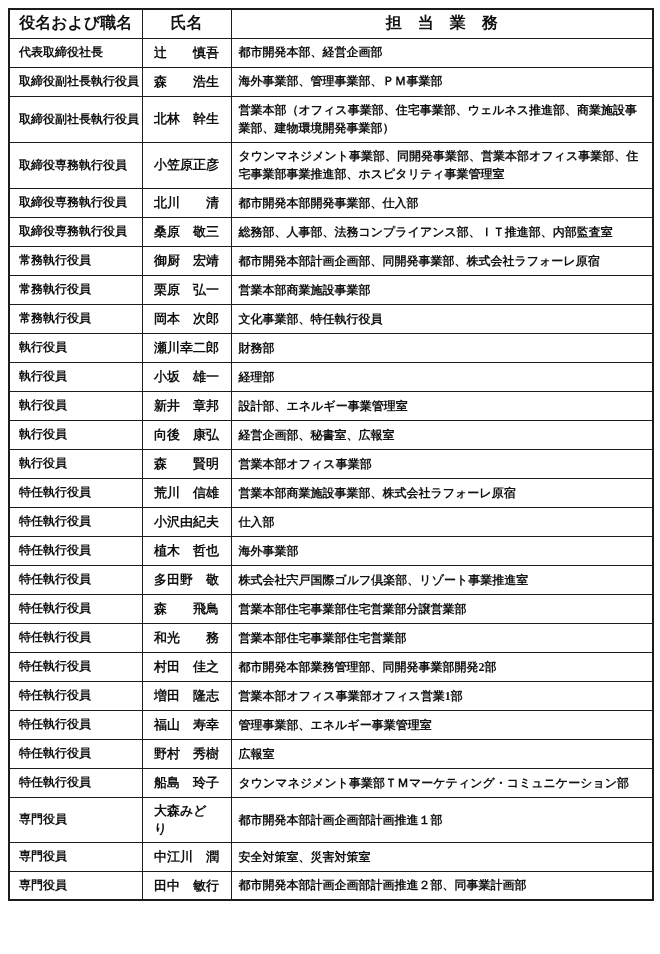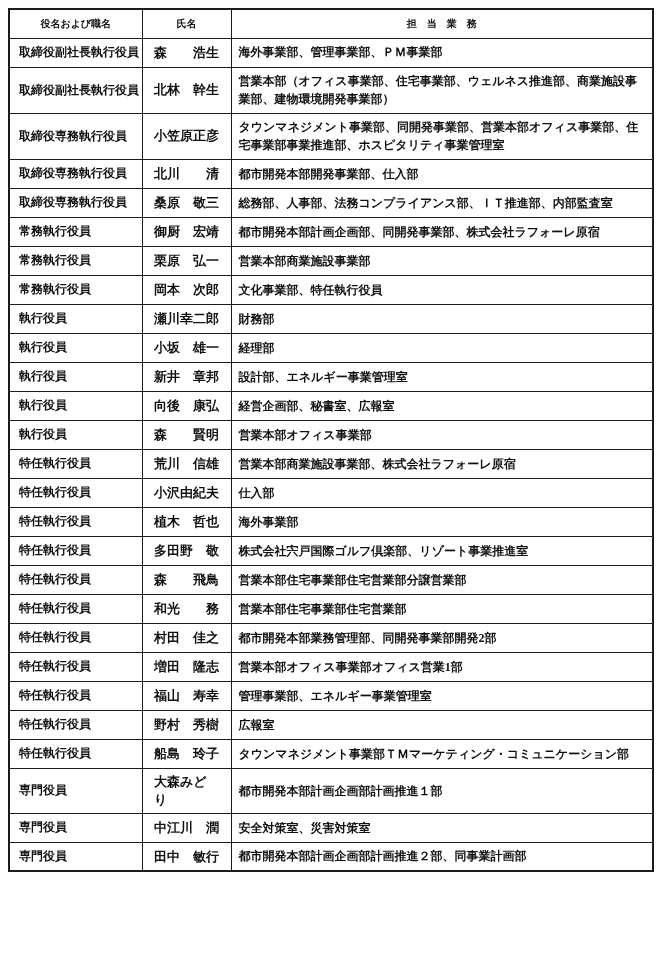--- a/index.html
+++ b/index.html
@@ -25,21 +25,21 @@
   table.officers col.c3 { width: 422px; }
   table.officers th,
   table.officers td {
     border: 1.5px solid #1c1c1c;
     vertical-align: middle;
     box-sizing: border-box;
   }
   table.officers { border: 2px solid #1c1c1c; }
   th.hdr {
     height: 29px;
-    font-size: 10px;
+    font-size: 16px;
     text-align: center;
     font-weight: bold;
     padding: 2px 8px;
   }
   td.role-cell {
     height: 29px;
     font-size: 12px;
     padding: 4px 4px 4px 9px;
     white-space: nowrap;
     overflow: hidden;
@@ -73,20 +73,28 @@
   </colgroup>
   <thead>
     <tr>
       <th class="hdr">役名および職名</th>
       <th class="hdr">氏名</th>
       <th class="hdr">担　当　業　務</th>
     </tr>
   </thead>
   <tbody id="rows">
       <tr>
+        <td class="role-cell">代表取締役社長</td>
+        <td class="name-cell"><span class="name-box">
+            <span>辻</span>
+            <span>慎吾</span>
+          </span></td>
+        <td class="duties-cell">都市開発本部、経営企画部</td>
+      </tr>
+      <tr>
         <td class="role-cell">取締役副社長執行役員</td>
         <td class="name-cell"><span class="name-box">
             <span>森</span>
             <span>浩生</span>
           </span></td>
         <td class="duties-cell">海外事業部、管理事業部、ＰＭ事業部</td>
       </tr>
       <tr>
         <td class="role-cell">取締役副社長執行役員</td>
         <td class="name-cell"><span class="name-box">

